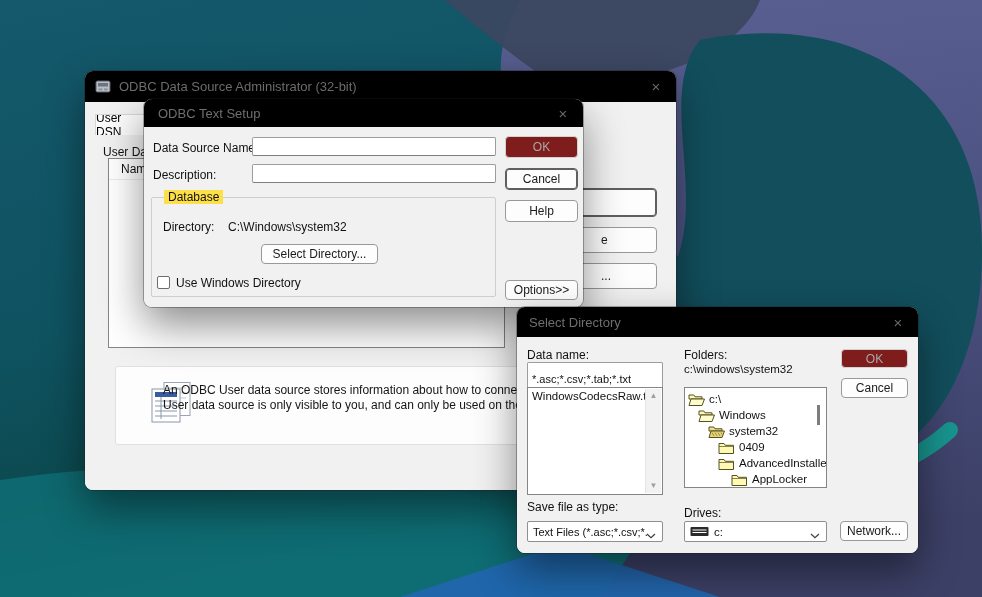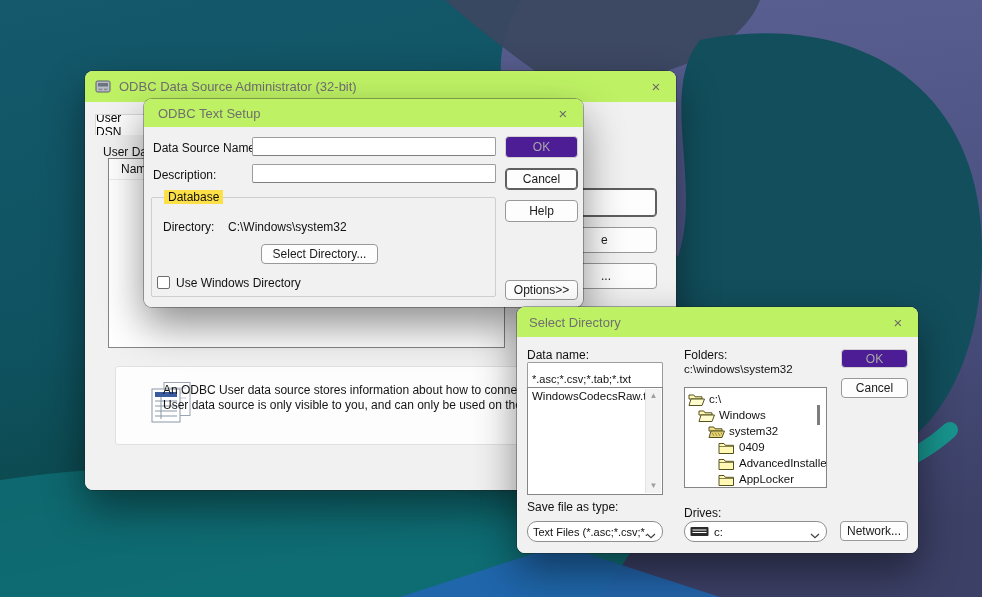--- a/index.html
+++ b/index.html
@@ -4,30 +4,30 @@
 <style>
   html,body{margin:0;padding:0;}
   #stage{position:relative;width:982px;height:597px;overflow:hidden;
          font-family:"Liberation Sans",sans-serif;background:#3d4166;}
   #wallpaper{position:absolute;left:0;top:0;}
 
   
   .window{position:absolute;border-radius:8px;overflow:hidden;box-sizing:border-box;
           box-shadow:0 0 0 1px rgba(30,30,30,.35), 0 18px 42px rgba(0,0,0,.45);}
   .titlebar{position:absolute;left:0;top:0;right:0;display:flex;align-items:center;
-            background:#bef264;}
+            background:#000000;}
   .titlebar .title{font-size:13px;color:#6f6f6f;white-space:nowrap;}
   .close-btn{margin-left:auto;width:40px;text-align:center;color:#6a6a6a;
              font-size:15px;line-height:1;cursor:default;}
   .body-area{position:absolute;left:0;right:0;bottom:0;background:#f1f1f1;}
 
   
   .btn{position:absolute;box-sizing:border-box;display:flex;align-items:center;justify-content:center;
        background:#fdfdfd;border:1px solid #999;border-radius:4px;font-size:12px;color:#1b1b1b;}
-  .btn.disabled{color:#a8a8a8;border-color:#d2d2d2;background:#4c1d95;}
+  .btn.disabled{color:#a8a8a8;border-color:#d2d2d2;background:#7f1d1d;}
   .btn.focused{border:1px solid #5f5f5f;box-shadow:inset 0 0 0 1px #5f5f5f;}
   .lbl{position:absolute;font-size:12px;color:#111;white-space:nowrap;}
   .txt-input{position:absolute;box-sizing:border-box;background:#fff;border:1px solid #9d9d9d;
              border-bottom-color:#7e7e7e;border-radius:2px;font:12px "Liberation Sans",sans-serif;
              padding:0 4px;color:#111;outline:none;}
   .groupbox{position:absolute;box-sizing:border-box;border:1px solid #cecece;border-radius:2px;}
   .groupbox>.legend{position:absolute;top:-8px;left:12px;background:#fde047;padding:0 4px;font-size:12px;color:#111;}
   .checkbox{position:absolute;width:13px;height:13px;background:#fff;border:1px solid #6d6d6d;border-radius:2px;box-sizing:border-box;}
   .listpanel{position:absolute;background:#fff;border:1px solid #858585;box-sizing:border-box;overflow:hidden;}
   .chev{position:absolute;right:6px;top:50%;margin-top:-3px;}
@@ -41,21 +41,21 @@
 
   
   .small{font-size:11.5px;}
   .file-item{font-size:11.5px;color:#111;padding:2px 0 0 4px;white-space:nowrap;}
   .tree-row{display:flex;align-items:center;height:16px;white-space:nowrap;}
   .tree-row .folder-icon{display:inline-flex;margin-right:4px;flex:none;}
   .tree-label{font-size:11.5px;color:#111;}
   .vscroll{position:absolute;top:1px;bottom:1px;right:1px;width:15px;background:#f2f2f2;
            border-left:1px solid #e4e4e4;}
   .vscroll .arr{position:absolute;left:0;right:0;text-align:center;font-size:8px;color:#9f9f9f;line-height:8px;}
-  .combo{position:absolute;box-sizing:border-box;background:#fff;border:1px solid #8f8f8f;border-radius:10px;
+  .combo{position:absolute;box-sizing:border-box;background:#fff;border:1px solid #8f8f8f;border-radius:2px;
          display:flex;align-items:center;font-size:11px;color:#111;padding:0 36px 0 5px;overflow:hidden;white-space:nowrap;}
 </style>
 </head>
 <body>
 
 <div id="stage">
 
   <svg id="wallpaper" width="982" height="597" viewBox="0 0 982 597">
     <defs>
       <linearGradient id="gP" x1="0" y1="0" x2="0.15" y2="1">
@@ -245,21 +245,21 @@
           </div>
           <div class="tree-row" style="padding-left: 33px;">
             <span class="folder-icon">
               <svg width="17" height="13" viewBox="0 0 17 13">
                 <path d="M1,2.5 L6,2.5 L7.2,4.3 L15.5,4.3 L15.5,12.5 L1,12.5 Z" fill="#fff9b4" stroke="#55511e"></path>
                 <line x1="1" y1="5.5" x2="15.5" y2="5.5" stroke="#55511e" stroke-width="0.7"></line>
               </svg>
             </span>
             <span class="tree-label">AdvancedInstallers</span>
           </div>
-          <div class="tree-row" style="padding-left: 33px;">
+          <div class="tree-row" style="padding-left: 46px;">
             <span class="folder-icon">
               <svg width="17" height="13" viewBox="0 0 17 13">
                 <path d="M1,2.5 L6,2.5 L7.2,4.3 L15.5,4.3 L15.5,12.5 L1,12.5 Z" fill="#fff9b4" stroke="#55511e"></path>
                 <line x1="1" y1="5.5" x2="15.5" y2="5.5" stroke="#55511e" stroke-width="0.7"></line>
               </svg>
             </span>
             <span class="tree-label">AppLocker</span>
           </div>
         </div>
 

